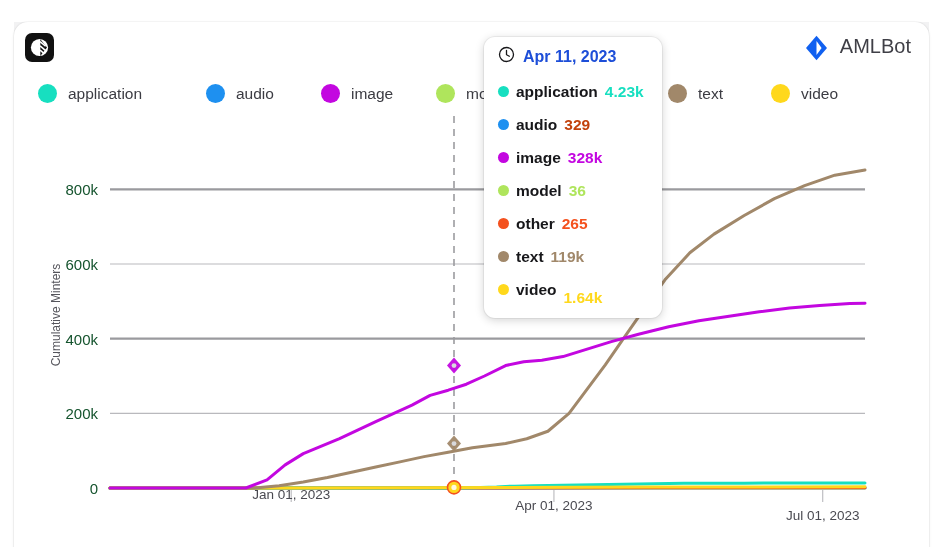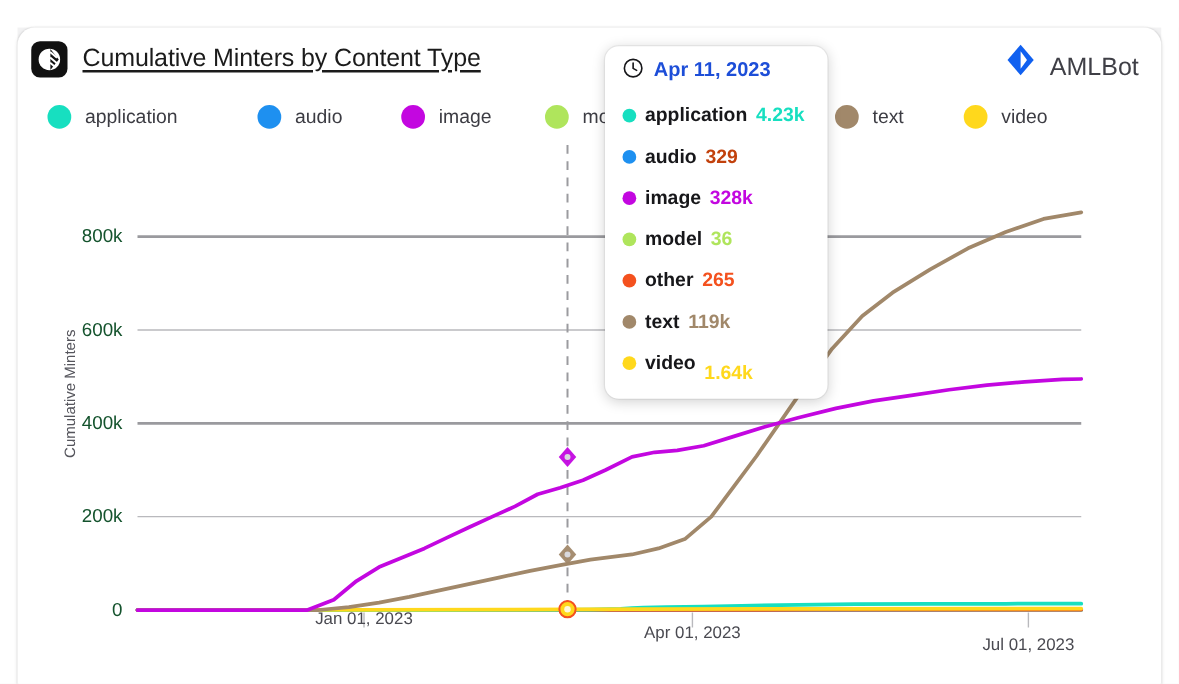--- a/index.html
+++ b/index.html
@@ -70,21 +70,21 @@
     text-decoration: underline;
     text-underline-offset: 3px;
     white-space: nowrap;
   }
 
   .brand {
     position: absolute;
     right: 18px;
     top: 13px;
     display: flex;
-    align-items: flex-end;
+    align-items: flex-start;
     gap: 12px;
   }
   .brand-name {
     font-size: 20px;
     color: #3f3f46;
   }
 
   
   .legend {
     position: absolute;
@@ -219,21 +219,20 @@
       <svg width="29" height="29" viewBox="0 0 29 29">
         <circle cx="14.5" cy="14.5" r="8.6" fill="#ffffff"></circle>
         <path d="M14.5 5.9 L14.5 23.1 A8.6 8.6 0 0 0 14.5 5.9 Z" fill="#111111" opacity="0"></path>
         <path d="M15.3 6.2 L15.3 22.9 L22 14.5 Z" fill="#111111"></path>
         <rect x="15.6" y="8.0" width="7.2" height="1.6" transform="rotate(40 15.6 8.0)" fill="#ffffff"></rect>
         <rect x="15.6" y="12.3" width="7.2" height="1.6" transform="rotate(40 15.6 12.3)" fill="#ffffff"></rect>
         <rect x="15.6" y="16.6" width="5.0" height="1.6" transform="rotate(40 15.6 16.6)" fill="#ffffff"></rect>
       </svg>
     </div>
 
-    <div class="chart-title">Cumulative Minters by Content Type</div>
 
     <div class="brand">
       <span>
         <svg width="23" height="26" viewBox="0 0 23 26">
           <path d="M11.5 0.8 L22 13 L11.5 25.2 L1 13 Z" fill="#1060F0"></path>
           <path d="M11.5 6.0 L16.6 13 L11.5 20.0 Z" fill="#ffffff"></path>
         </svg>
       </span>
       <span class="brand-name">AMLBot</span>
     </div>

